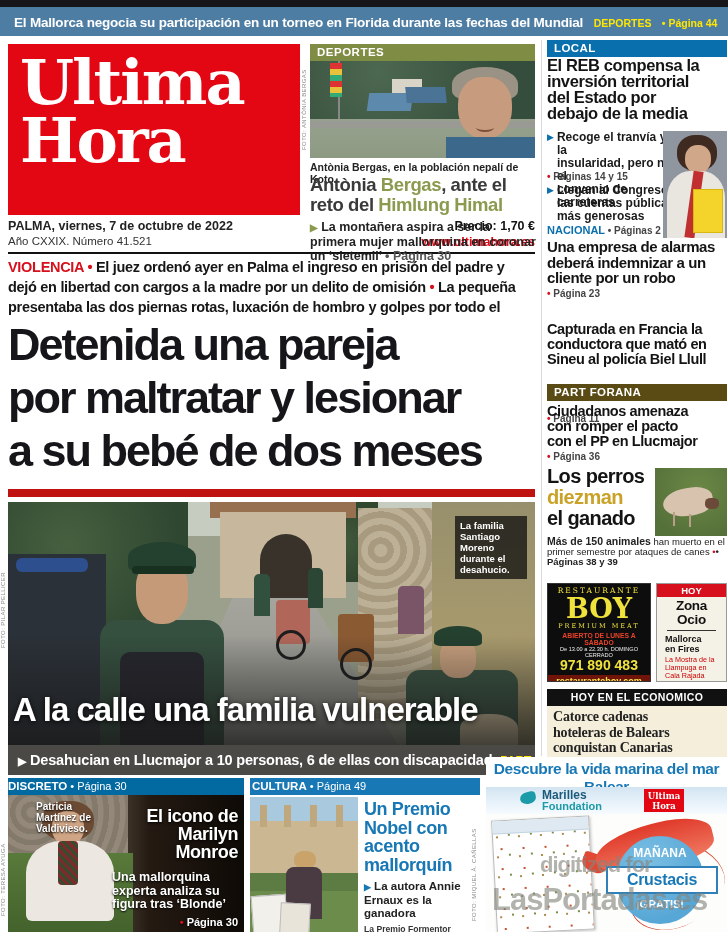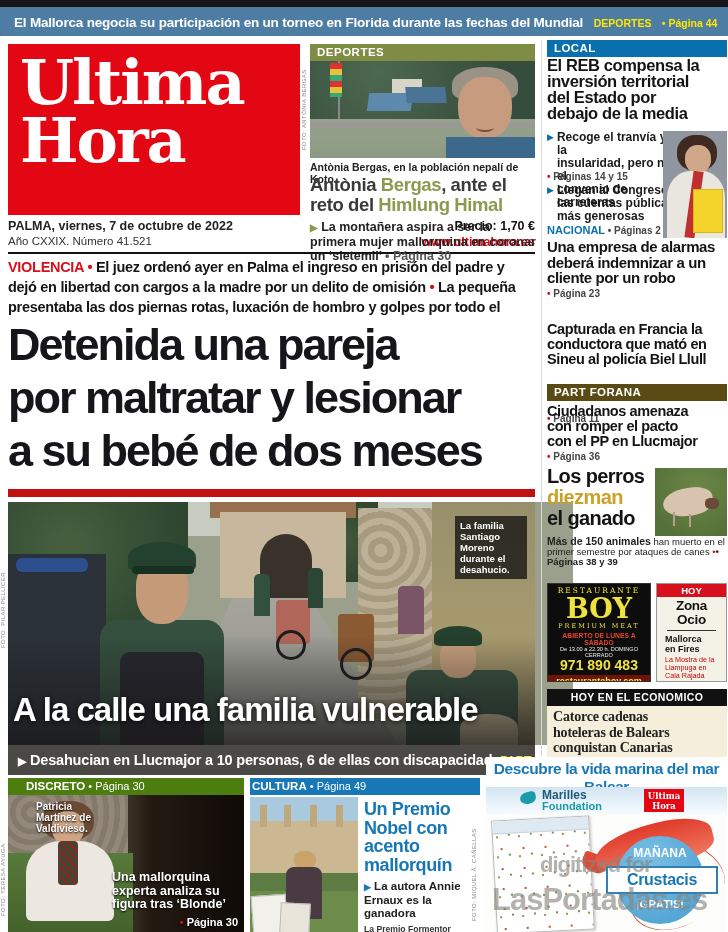--- a/index.html
+++ b/index.html
@@ -36,21 +36,21 @@
   .depsub .arr{color:#8a9a4e;font-size:10px;}
   .depsub .pg{color:#555;}
   
   .violencia{left:8px;top:257px;width:527px;height:62px;font-size:14.5px;line-height:20px;
              font-weight:700;color:#161616;letter-spacing:-.3px;overflow:hidden;}
   .red{color:#d6101c;}
   .mainhead{left:8px;top:318px;width:527px;font-size:45px;line-height:53px;font-weight:800;
             letter-spacing:-2px;color:#16161a;}
   .redbar{left:8px;top:489px;width:527px;height:8px;background:#c11212;}
   
-  .mphoto{left:8px;top:502px;width:527px;height:243px;background:#9aa08c;overflow:hidden;padding-left:38px;}
+  .mphoto{left:8px;top:502px;width:527px;height:243px;background:#9aa08c;overflow:hidden;}
   .mp-sky{position:absolute;left:0;top:0;width:527px;height:34px;background:#c6ccc0;}
   .mp-treeL{position:absolute;left:-20px;top:-10px;width:200px;height:150px;
             background:radial-gradient(circle at 40% 35%,#46603f,#2f4731 72%);border-radius:0 0 60% 30%;}
   .mp-treeR{position:absolute;left:300px;top:0;width:70px;height:80px;background:radial-gradient(circle,#41593c,#31472f 75%);}
   .mp-house{position:absolute;left:212px;top:10px;width:126px;height:86px;background:#c7b89d;}
   .mp-roof{position:absolute;left:202px;top:0;width:146px;height:16px;background:#96704f;}
   .mp-arch{position:absolute;left:252px;top:32px;width:52px;height:64px;background:#38322a;border-radius:26px 26px 0 0;}
   .mp-drive{position:absolute;left:160px;top:96px;width:230px;height:147px;
             background:linear-gradient(#a5a59e,#8d8d86);clip-path:polygon(28% 0,62% 0,100% 100%,0 100%);}
   .mp-pillar{position:absolute;left:350px;top:6px;width:76px;height:212px;
@@ -112,22 +112,22 @@
   .hoyttl{font-size:13.5px;line-height:14px;font-weight:800;color:#111;text-align:center;margin-top:2px;letter-spacing:-.3px;}
   .hoyhr{height:1px;background:#333;margin:3px 10px;}
   .hoyi1{font-size:9px;line-height:10px;font-weight:700;color:#111;padding:0 0 0 8px;}
   .hoyi2{font-size:7.2px;line-height:8px;color:#c00;padding:2px 4px 0 8px;}
   .econbar{left:547px;top:689px;width:180px;height:17px;background:#111;color:#fff;font-weight:700;
            font-size:10.5px;line-height:17px;text-align:center;letter-spacing:.4px;}
   .econbox{left:547px;top:706px;width:180px;height:52px;background:#f5eeda;}
   .econh{font-family:"Liberation Serif",serif;font-weight:700;font-size:14px;line-height:15.5px;color:#222;
          padding:3px 6px;letter-spacing:-.2px;}
   
-  .dbar{left:8px;top:778px;width:236px;height:17px;background:#4d7c0f;color:#fff;line-height:17px;
-        padding-left:18px;box-sizing:border-box;font-size:11px;}
+  .dbar{left:8px;top:778px;width:236px;height:17px;background:#0369a1;color:#fff;line-height:17px;
+        padding-left:0;box-sizing:border-box;font-size:11px;}
   .dbar .lb{font-weight:800;font-size:11.5px;}
   .dphoto{left:8px;top:795px;width:236px;height:137px;overflow:hidden;
           background:linear-gradient(90deg,#6b6152 0%,#5c5345 38%,#241a12 60%,#0e0a06 100%);}
   .dp-wall{position:absolute;left:0;top:0;width:120px;height:58px;background:repeating-radial-gradient(circle at 20% 30%,#93887a 0 5px,#847a6b 6px 11px);}
   .dp-grass{position:absolute;left:0;top:58px;width:125px;height:79px;background:linear-gradient(#587a3a,#44622c);}
   .dp-hair{position:absolute;left:34px;top:6px;width:52px;height:40px;background:#6b4a33;border-radius:45%;}
   .dp-face{position:absolute;left:44px;top:16px;width:32px;height:34px;background:#cfa585;border-radius:46%;}
   .dp-blouse{position:absolute;left:18px;top:46px;width:88px;height:80px;background:#ece7e0;border-radius:40% 40% 6px 6px;}
   .dp-scarf{position:absolute;left:50px;top:46px;width:20px;height:44px;background:repeating-linear-gradient(45deg,#7a2c2c 0 3px,#3a4a2c 3px 6px);border-radius:4px;}
   .dp-cap{position:absolute;left:28px;top:6px;width:64px;color:#fff;font-weight:700;font-size:10px;line-height:11px;text-shadow:0 1px 2px #000;}
@@ -386,20 +386,23 @@
   <div class="b dphoto">
     <div class="dp-wall"></div>
     <div class="dp-grass"></div>
     <div class="dp-hair"></div>
     <div class="dp-face"></div>
     <div class="dp-blouse"></div>
     <div class="dp-scarf"></div>
     <div class="dp-cap pre">Patricia
 Martínez de
 Valdivieso.</div>
+    <div class="dp-head pre">El icono de
+Marilyn
+Monroe</div>
     <div class="dp-sub pre">Una mallorquina
 experta analiza su
 figura tras ‘Blonde’</div>
     <div class="dp-pg"><span class="red">•</span><span> Página 30</span></div>
   </div>
   <div class="vcred" style="left:0;top:830px;height:100px;">FOTO: TERESA AYUGA</div>
 
   <div class="b cbar"><span class="lb">CULTURA</span><span> • Página 49</span></div>
   <div class="b cphoto">
     <div class="cp-cath"></div>

